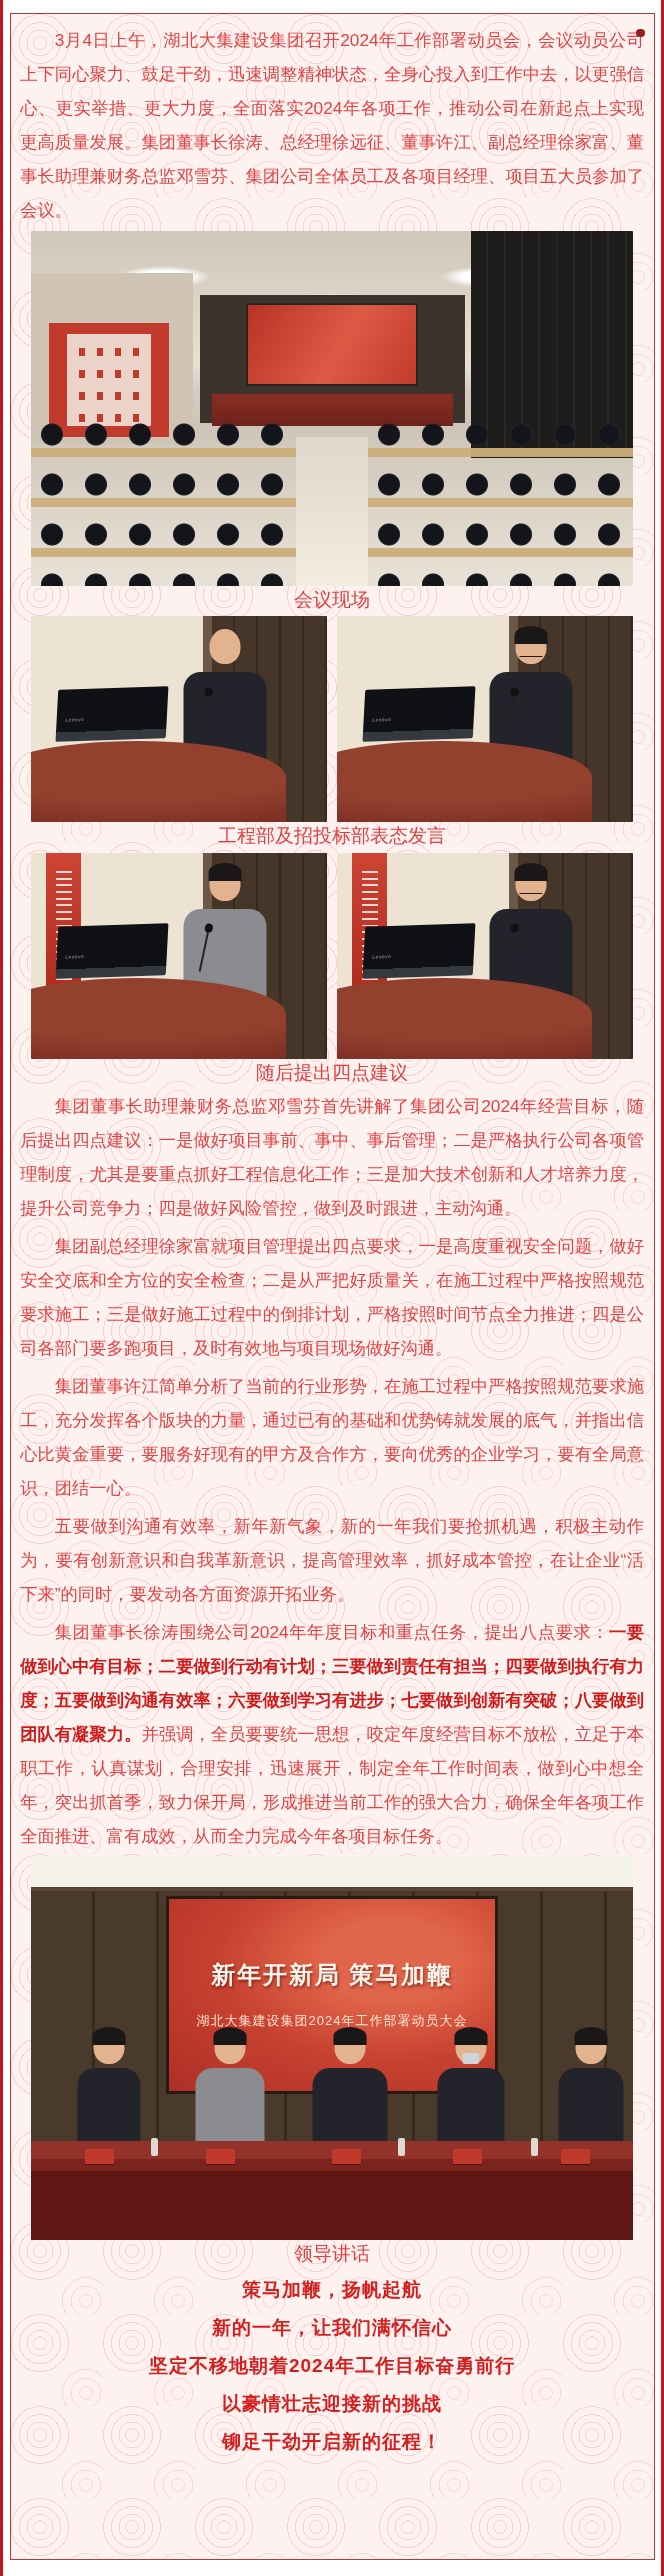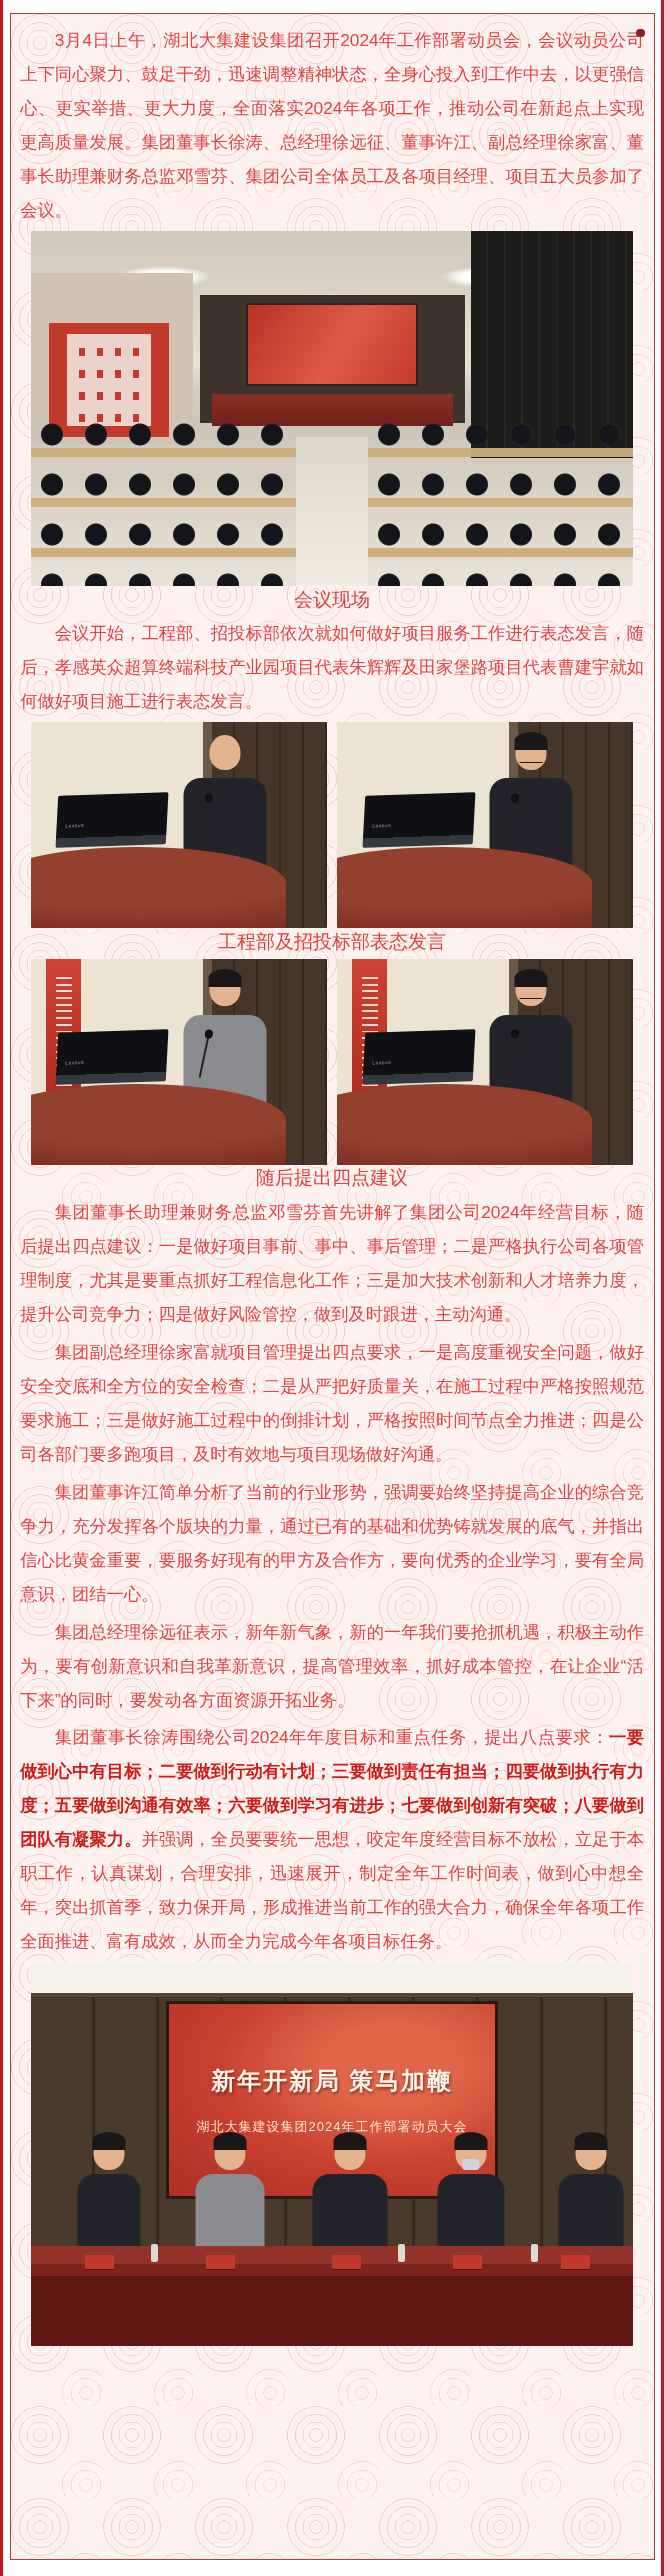--- a/index.html
+++ b/index.html
@@ -123,21 +123,20 @@
       <div class="mh-cards"></div>
       <div class="mh-back"></div>
       <div class="mh-screen"></div>
       <div class="mh-rostrum"></div>
       <div class="mh-aisle"></div>
       <div class="crowd cl"></div>
       <div class="crowd cr"></div>
     </div>
     <div class="caption">会议现场</div>
 
-    <p class="para">会议开始，工程部、招投标部依次就如何做好项目服务工作进行表态发言，随后，孝感英众超算终端科技产业园项目代表朱辉辉及田家堡路项目代表曹建宇就如何做好项目施工进行表态发言。</p>
 
     <div class="pair">
       <div class="photo pod">
         <div class="pod-lines"></div>
         <div class="speaker">
           <div class="head"></div>
           <div class="torso"></div>
         </div>
         <div class="podium"></div>
         <div class="laptop">
@@ -194,22 +193,22 @@
         <div class="laptop">
             <span>Lenovo</span>
           </div>
         <div class="mic"></div>
       </div>
     </div>
     <div class="caption">随后提出四点建议</div>
 
     <p class="para">集团董事长助理兼财务总监邓雪芬首先讲解了集团公司2024年经营目标，随后提出四点建议：一是做好项目事前、事中、事后管理；二是严格执行公司各项管理制度，尤其是要重点抓好工程信息化工作；三是加大技术创新和人才培养力度，提升公司竞争力；四是做好风险管控，做到及时跟进，主动沟通。</p>
     <p class="para">集团副总经理徐家富就项目管理提出四点要求，一是高度重视安全问题，做好安全交底和全方位的安全检查；二是从严把好质量关，在施工过程中严格按照规范要求施工；三是做好施工过程中的倒排计划，严格按照时间节点全力推进；四是公司各部门要多跑项目，及时有效地与项目现场做好沟通。</p>
-    <p class="para">集团董事许江简单分析了当前的行业形势，强调要始终坚持提高企业的综合竞争力，充分发挥各个版块的力量，通过已有的基础和优势铸就发展的底气，并指出信心比黄金重要，要服务好现有的甲方及合作方，要向优秀的企业学习，要有全局意识，团结一心。</p>
-    <p class="para">集团总经理徐远征表示，新年新气象，新的一年我们要抢抓机遇，积极主动作为，要有创新意识和自我革新意识，提高管理效率，抓好成本管控，在让企业“活下来”的同时，要发动各方面资源开拓业务。</p>
+    <p class="para">集团董事许江简单分析了当前的行业形势，在施工过程中严格按照规范要求施工，充分发挥各个版块的力量，通过已有的基础和优势铸就发展的底气，并指出信心比黄金重要，要服务好现有的甲方及合作方，要向优秀的企业学习，要有全局意识，团结一心。</p>
+    <p class="para">五要做到沟通有效率，新年新气象，新的一年我们要抢抓机遇，积极主动作为，要有创新意识和自我革新意识，提高管理效率，抓好成本管控，在让企业“活下来”的同时，要发动各方面资源开拓业务。</p>
     <p class="para"><span>集团董事长徐涛围绕公司2024年年度目标和重点任务，提出八点要求：</span><b>一要做到心中有目标；二要做到行动有计划；三要做到责任有担当；四要做到执行有力度；五要做到沟通有效率；六要做到学习有进步；七要做到创新有突破；八要做到团队有凝聚力。</b><span>并强调，全员要要统一思想，咬定年度经营目标不放松，立足于本职工作，认真谋划，合理安排，迅速展开，制定全年工作时间表，做到心中想全年，突出抓首季，致力保开局，形成推进当前工作的强大合力，确保全年各项工作全面推进、富有成效，从而全力完成今年各项目标任务。</span></p>
 
     <div class="photo ht">
       <div class="ht-grooves"></div>
       <div class="ht-screen">
         <div class="scr-title">新年开新局  策马加鞭</div>
         <div class="scr-sub">湖北大集建设集团2024年工作部署动员大会</div>
       </div>
       <div class="ht-people">
         <div class="ht-person">
@@ -242,16 +241,24 @@
       <div class="ht-table"></div>
       <div class="card" style="left:9%"></div>
       <div class="card" style="left:29%"></div>
       <div class="card" style="left:50%"></div>
       <div class="card" style="left:70%"></div>
       <div class="card" style="left:88%"></div>
       <div class="bottle" style="left:20%"></div>
       <div class="bottle" style="left:61%"></div>
       <div class="bottle" style="left:83%"></div>
     </div>
-
+    <div class="caption">领导讲话</div>
+
+    <div class="closing">
+      <div>策马加鞭，扬帆起航</div>
+      <div>新的一年，让我们满怀信心</div>
+      <div>坚定不移地朝着2024年工作目标奋勇前行</div>
+      <div>以豪情壮志迎接新的挑战</div>
+      <div>铆足干劲开启新的征程！</div>
+    </div>
   </div>
 </div>
 
 
 </body></html>

